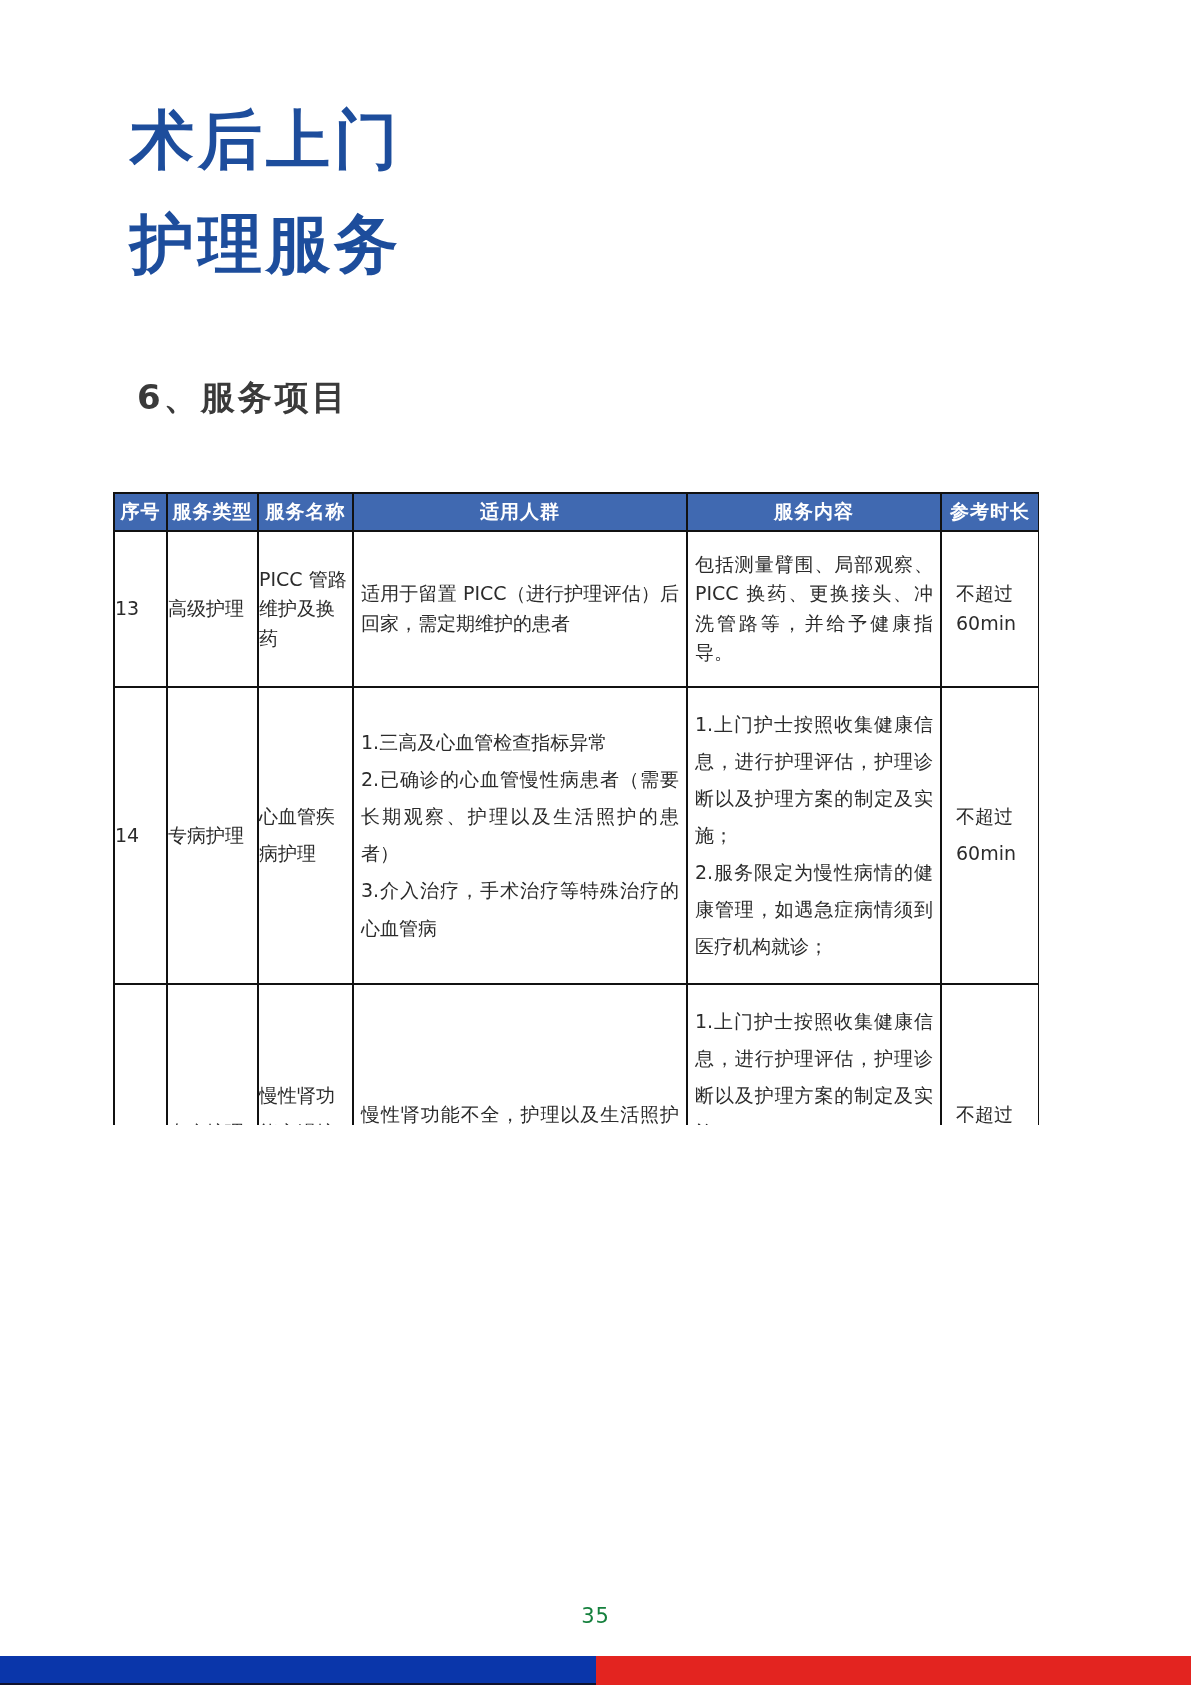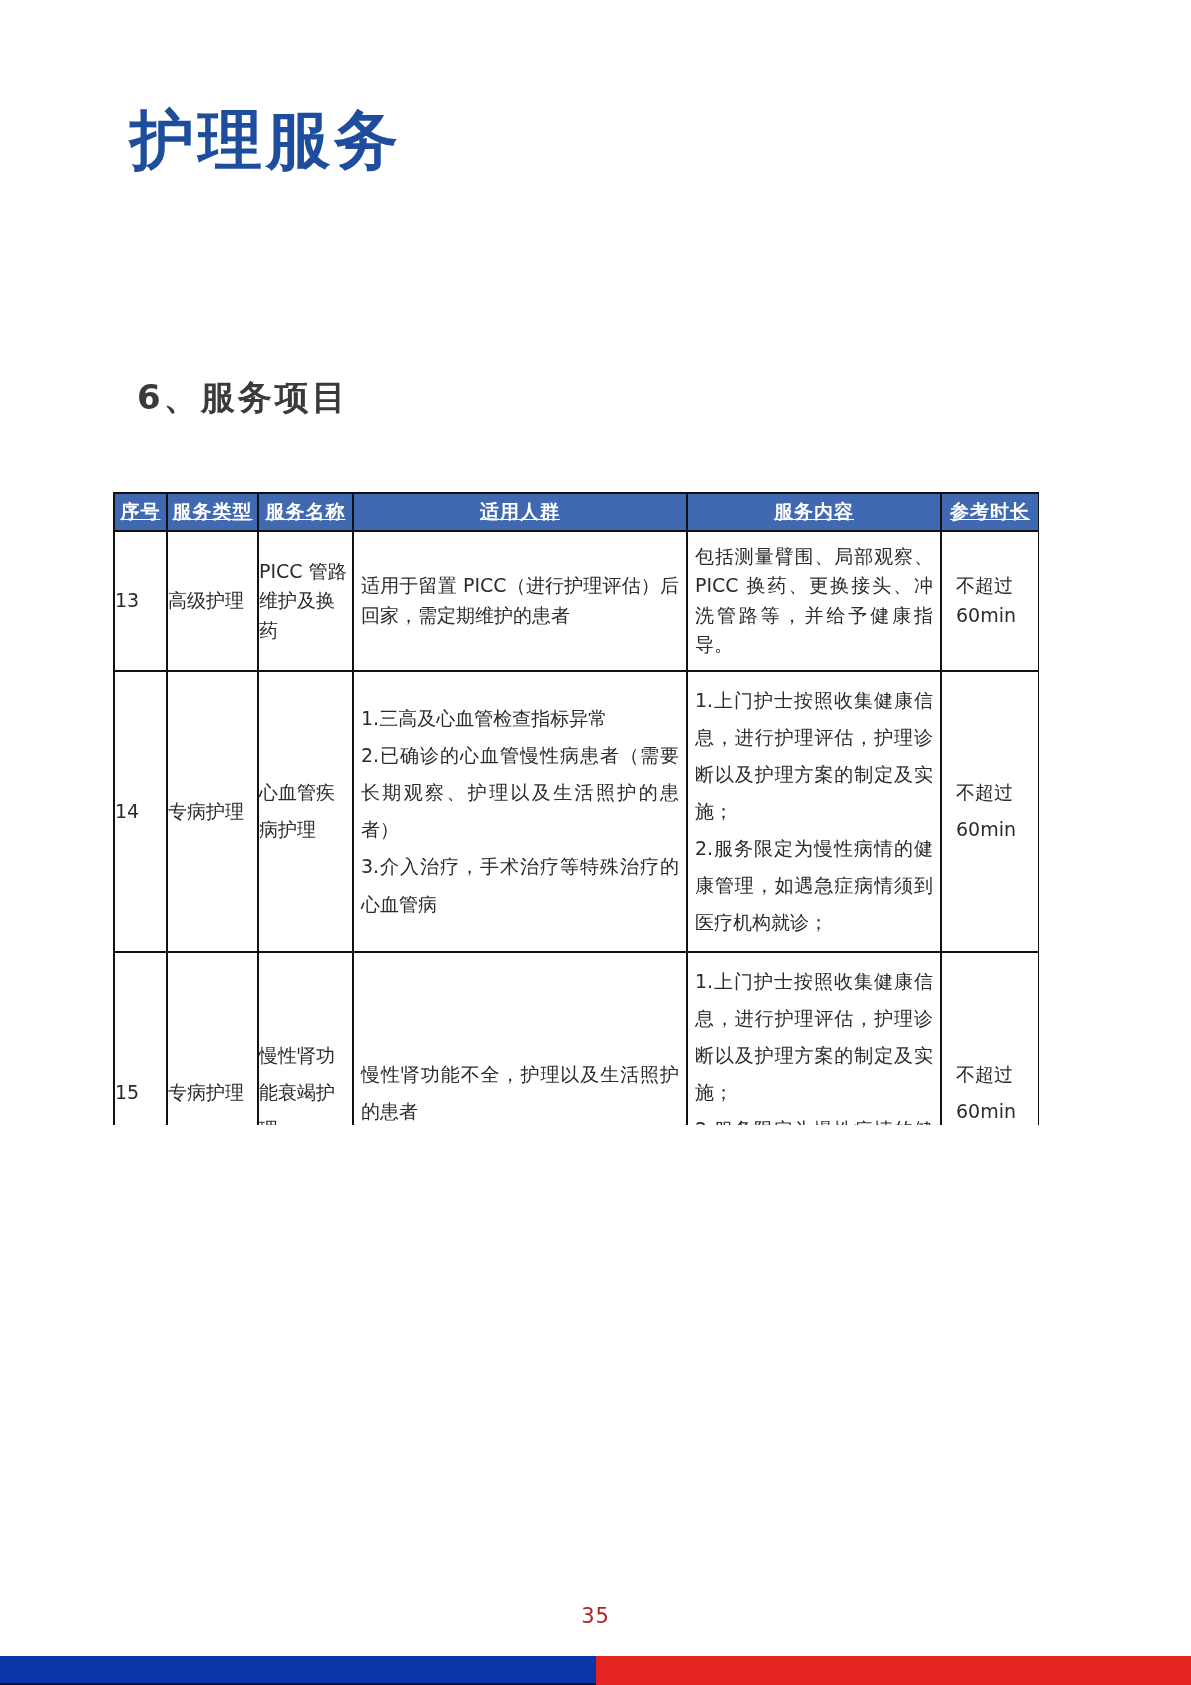--- a/index.html
+++ b/index.html
@@ -64,26 +64,25 @@
     vertical-align: middle;
     font-size: 19px;
   }
   table.svc thead th {
     background: #4069b1;
     color: #ffffff;
     font-weight: bold;
     height: 38px;
     text-align: center;
     letter-spacing: 1px;
-    text-decoration: underline;
   }
   td.c-center { text-align: left; }
   td.cell-aud, td.cell-cont {
     text-align: justify;
-    padding: 10px 7px;
+    padding: 18px 7px;
   }
   td.cell-dur {
     padding-left: 14px;
     white-space: pre-line;
     line-height: 1.9;
     margin-top: 44px;
   }
   tr.row-13 { height: 90px; }
   tr.row-13 td { line-height: 1.55; }
   tr.row-14 { height: 235px; }
@@ -92,21 +91,21 @@
   tr.row-15 td { line-height: 1.95; }
 
   
   .page-number {
     position: absolute;
     left: 0;
     top: 1604px;
     width: 100%;
     text-align: center;
     font-size: 21px;
-    color: #b91c1c;
+    color: #15803d;
     letter-spacing: 1px;
   }
   .footer-bar {
     position: absolute;
     left: 0;
     bottom: 0;
     width: 100%;
     height: 29px;
     display: flex;
   }
@@ -127,20 +126,21 @@
     height: 100%;
     background: #e32420;
   }
 </style>
 </head>
 <body>
 
 <div class="page">
 
   <h1 class="doc-title">
+    <span>术后上门</span>
     <span>护理服务</span>
   </h1>
 
   <div class="section-heading">6、服务项目</div>
 
   <div class="table-clip">
     <table class="svc">
       <colgroup>
         <col class="c-no">
           <col class="c-type">

